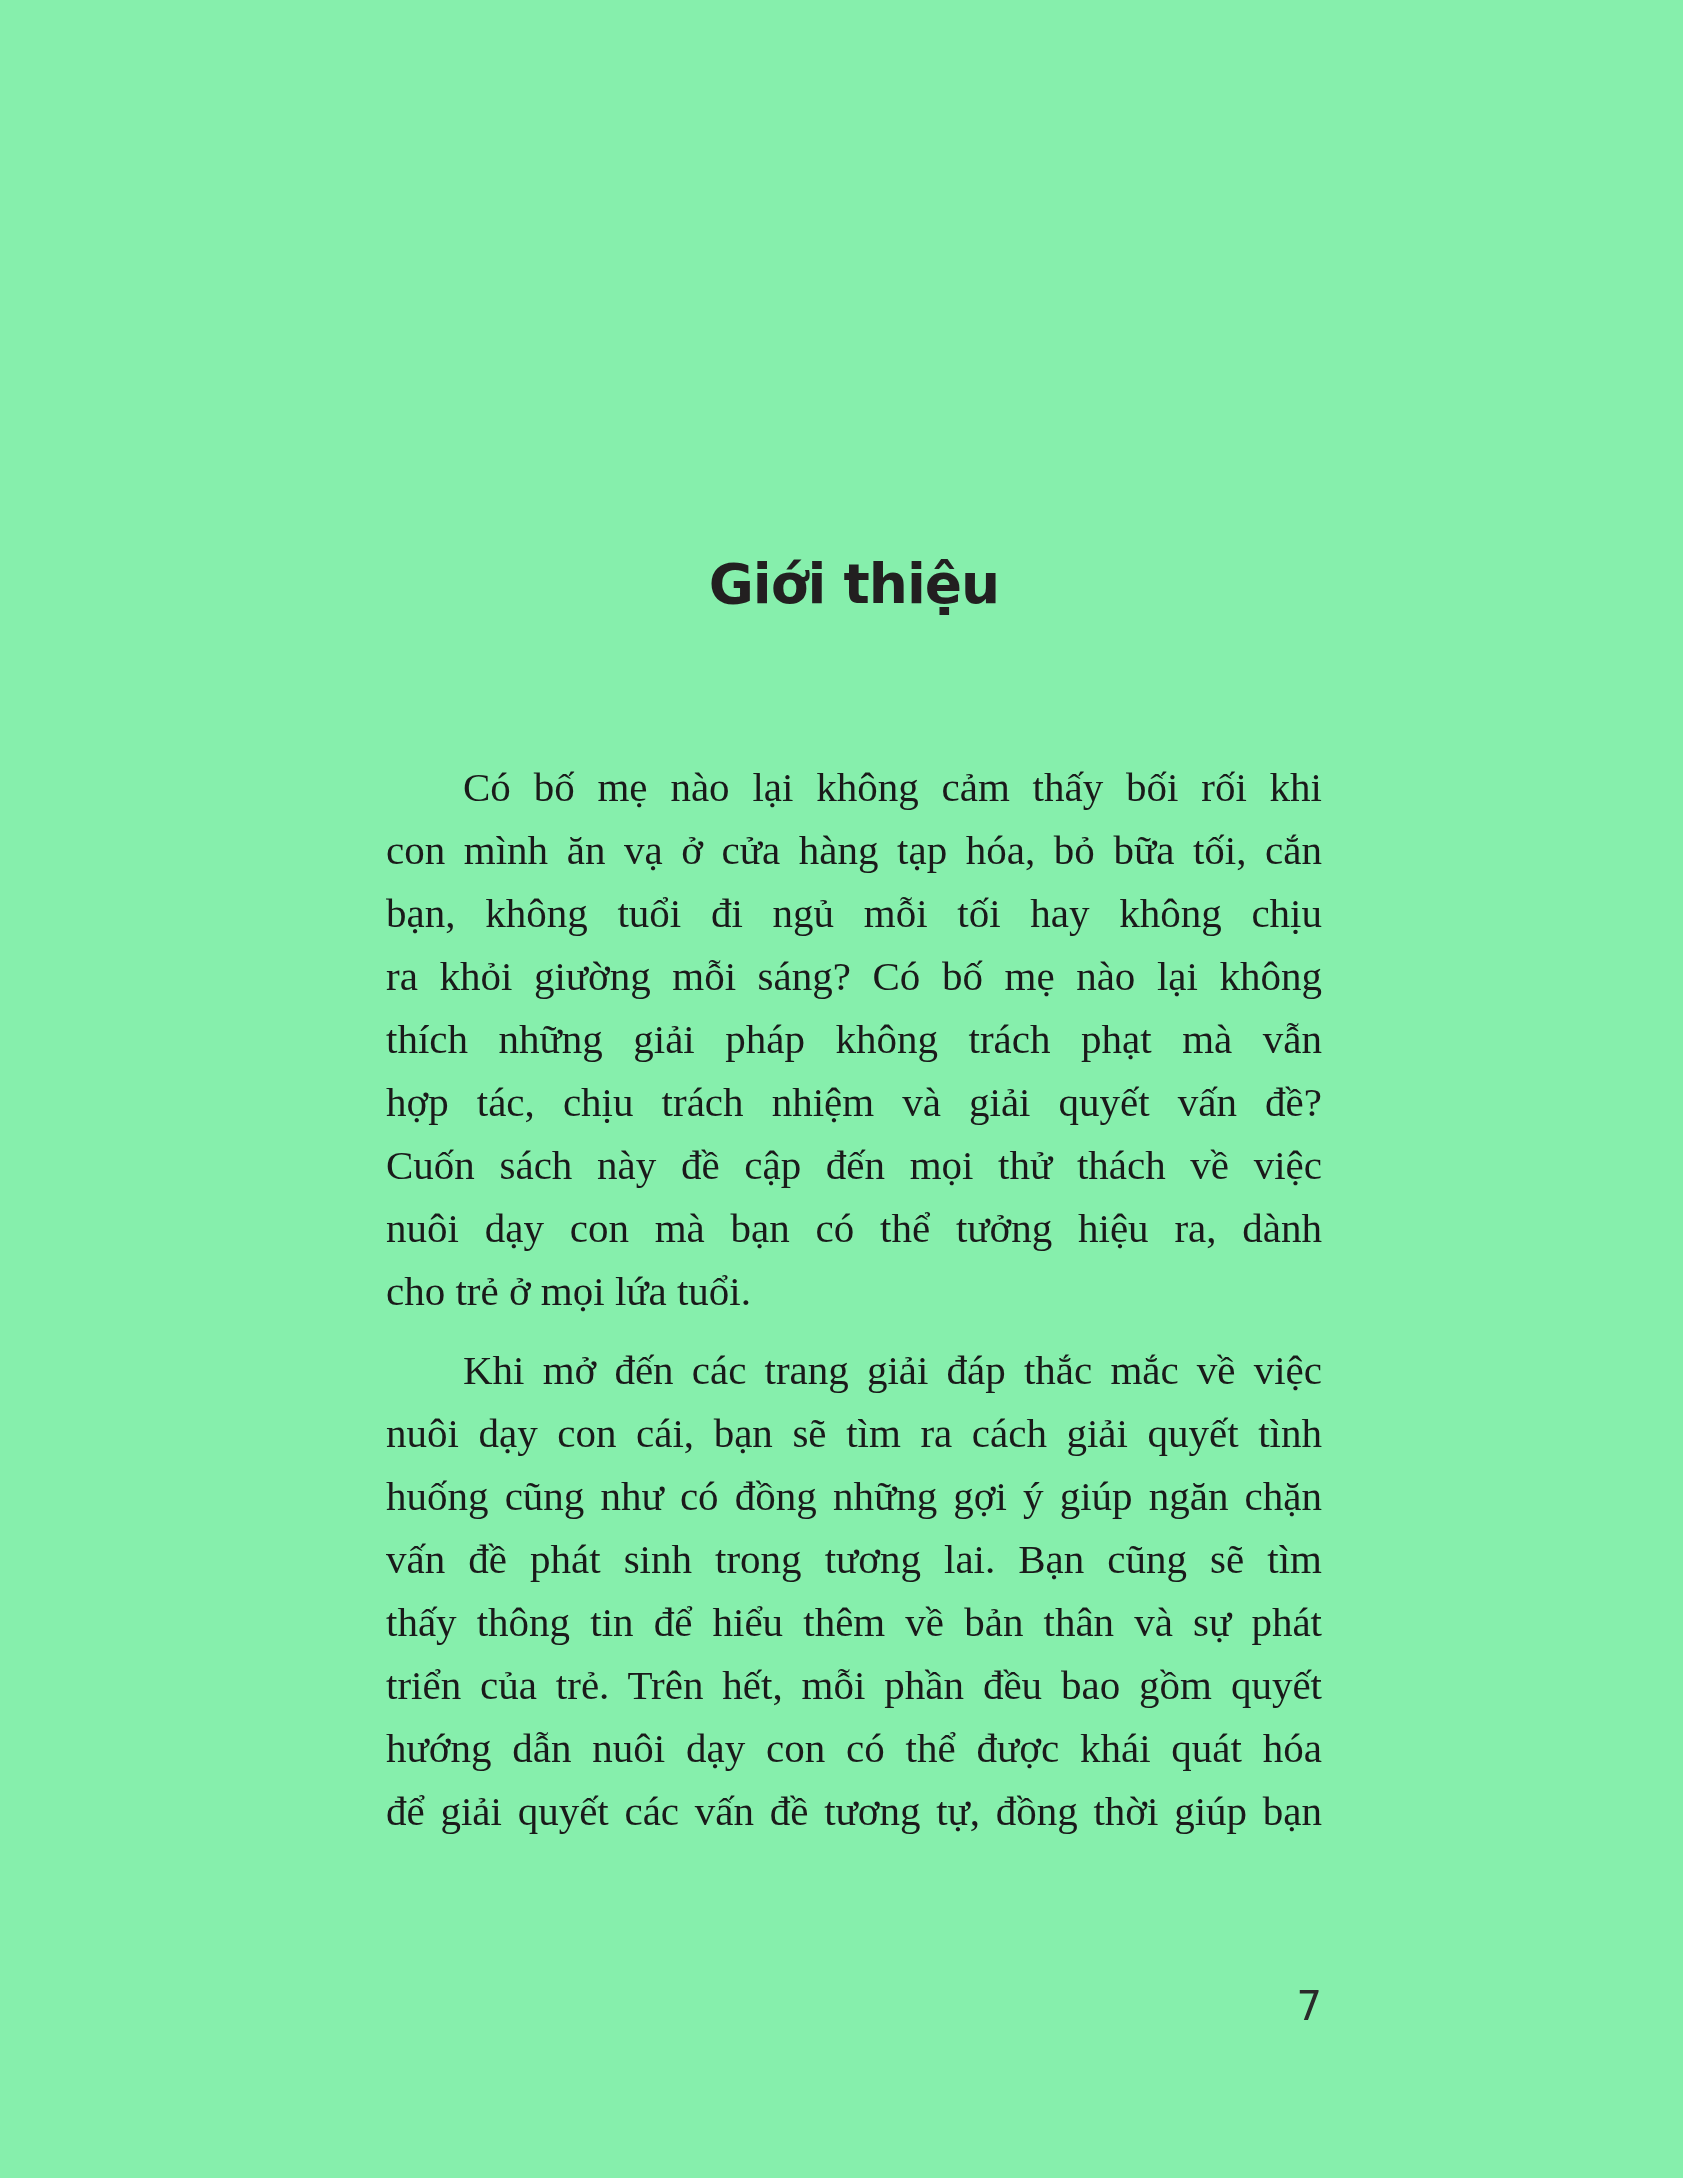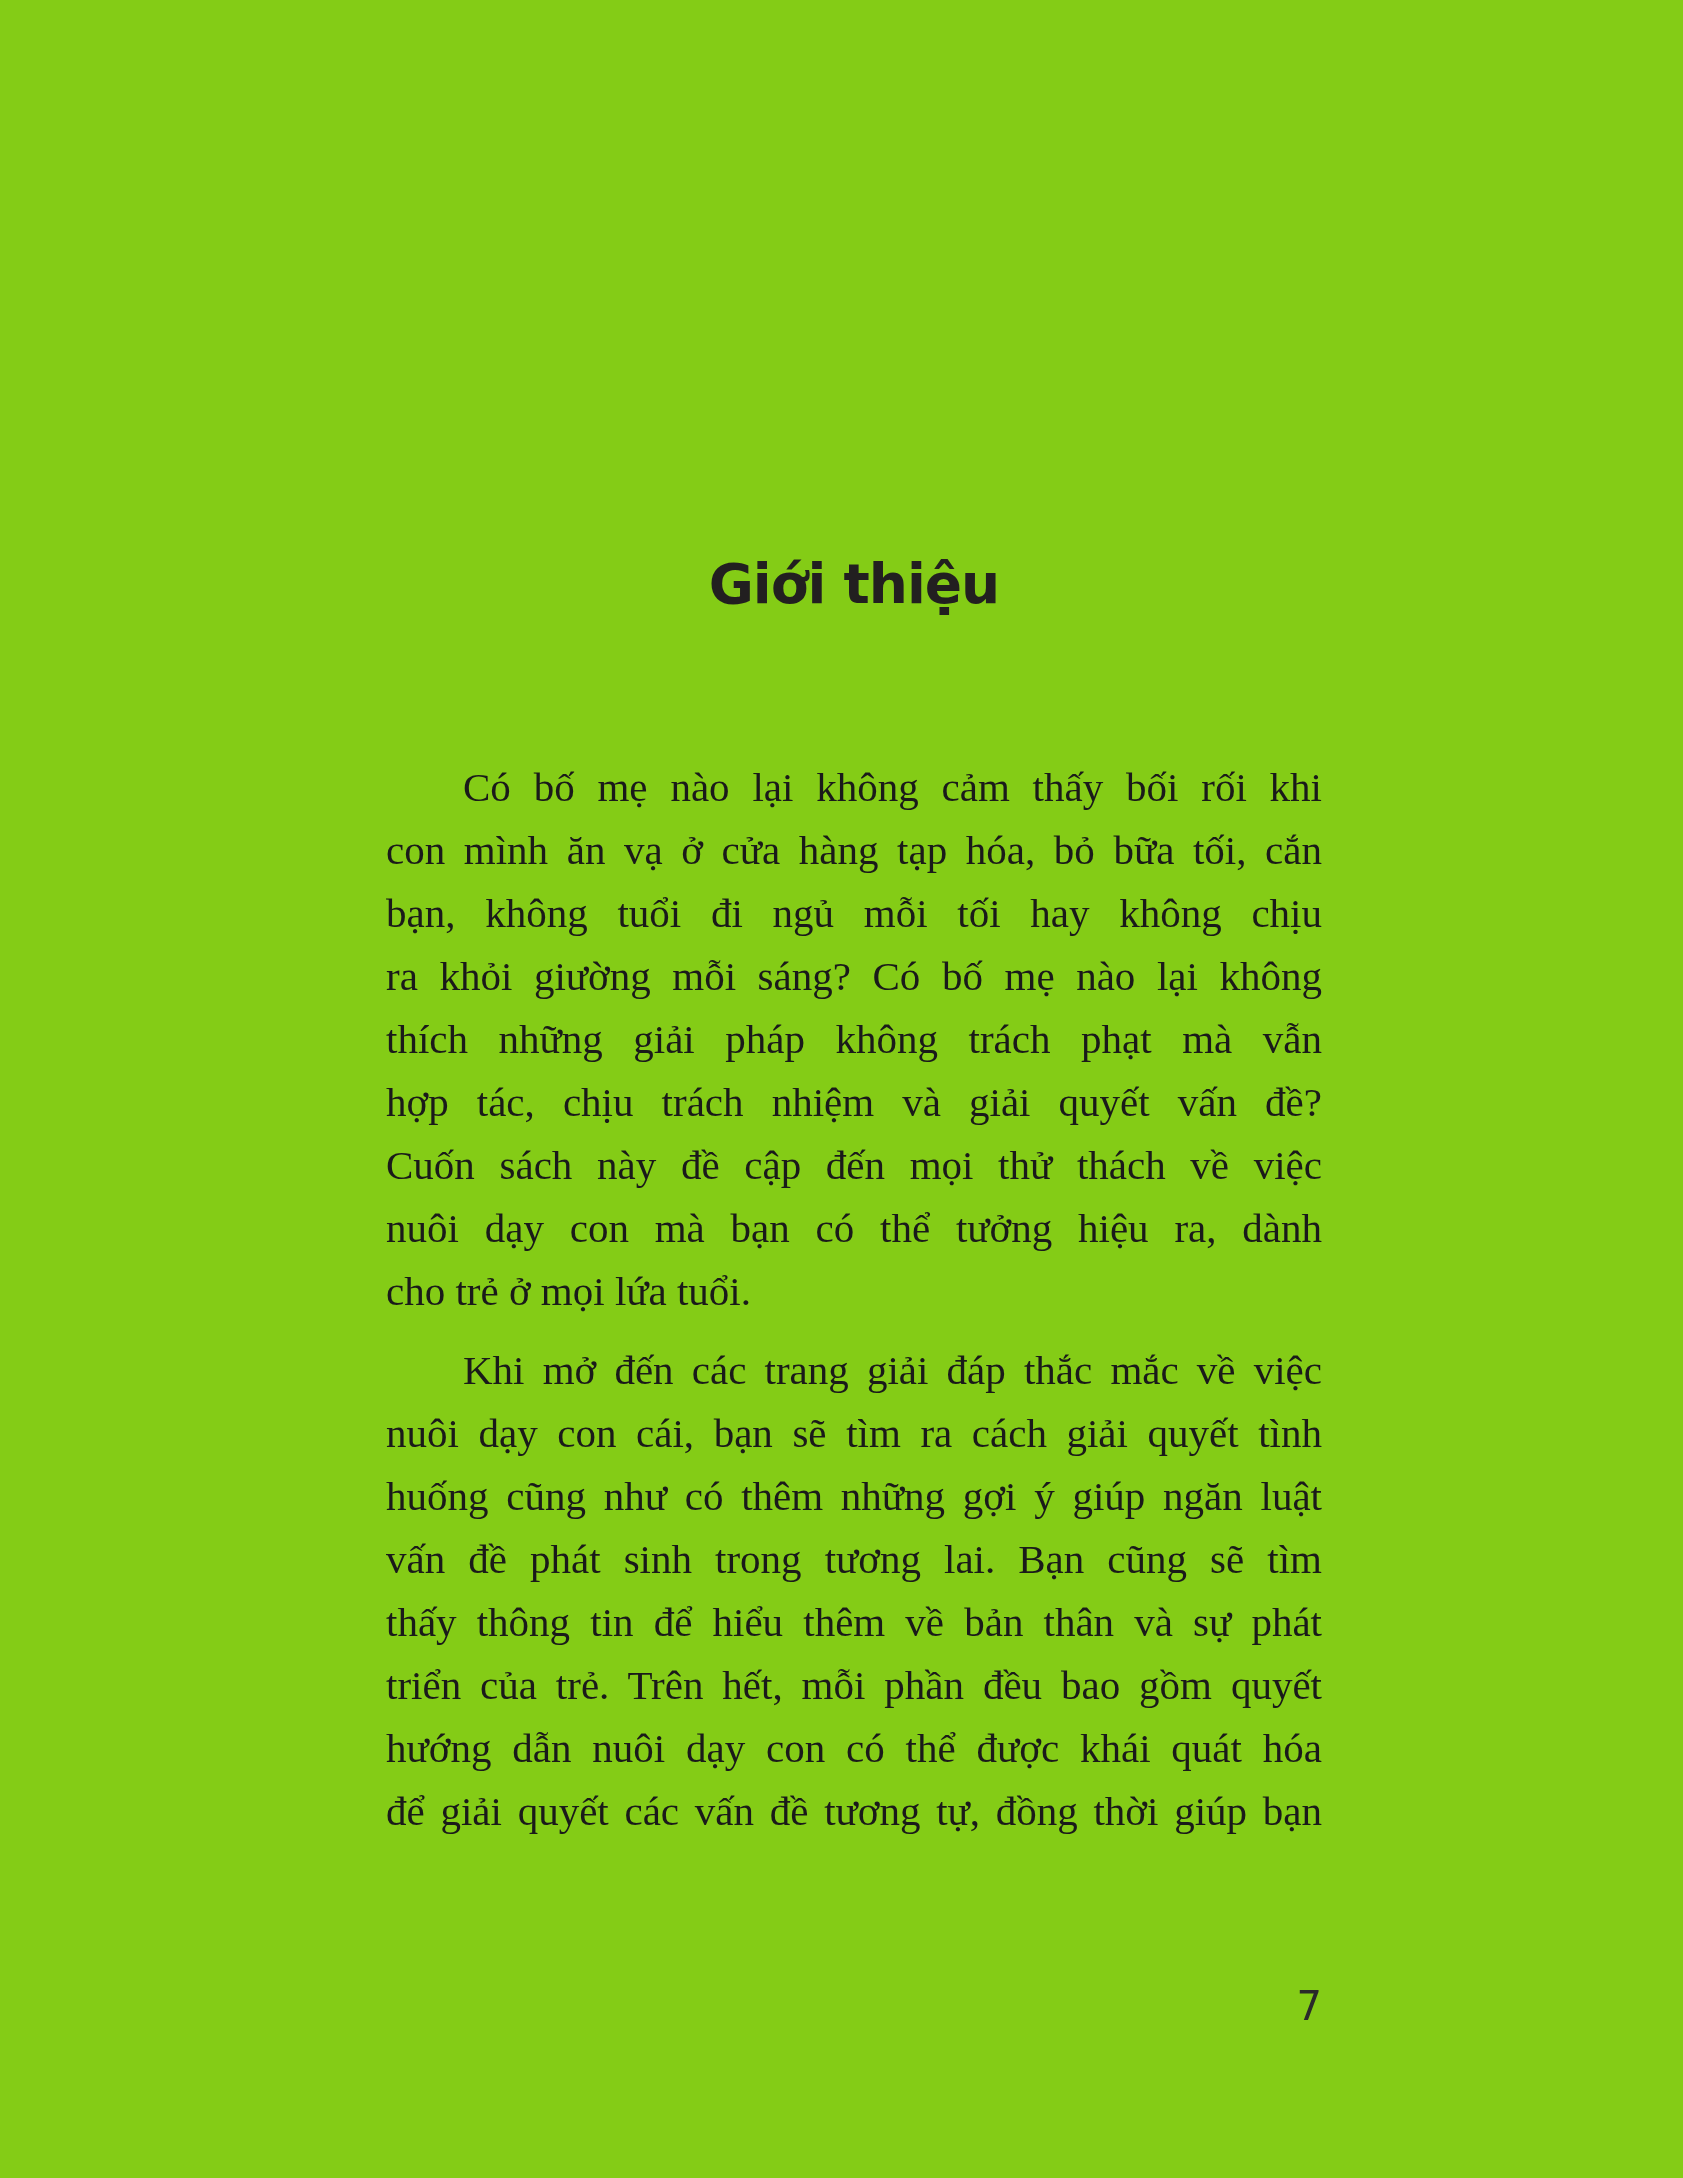--- a/index.html
+++ b/index.html
@@ -4,21 +4,21 @@
 <style>
   html, body {
     margin: 0;
     padding: 0;
     background: #ffffff;
   }
   .page {
     position: relative;
     width: 1683px;
     height: 2178px;
-    background: #84cc16;
+    background: #86efac;
     overflow: hidden;
     font-family: "Liberation Serif", serif;
   }
   .chapter-title {
     position: absolute;
     top: 554px;
     left: 386px;
     width: 936px;
     text-align: center;
     font-family: "DejaVu Sans", sans-serif;
@@ -74,21 +74,21 @@
         <div class="line">ra khỏi giường mỗi sáng? Có bố mẹ nào lại không</div>
         <div class="line">thích những giải pháp không trách phạt mà vẫn</div>
         <div class="line">hợp tác, chịu trách nhiệm và giải quyết vấn đề?</div>
         <div class="line">Cuốn sách này đề cập đến mọi thử thách về việc</div>
         <div class="line">nuôi dạy con mà bạn có thể tưởng hiệu ra, dành</div>
         <div class="line endline">cho trẻ ở mọi lứa tuổi.</div>
       </div>
       <div class="paragraph">
         <div class="line indent">Khi mở đến các trang giải đáp thắc mắc về việc</div>
         <div class="line">nuôi dạy con cái, bạn sẽ tìm ra cách giải quyết tình</div>
-        <div class="line">huống cũng như có thêm những gợi ý giúp ngăn luật</div>
+        <div class="line">huống cũng như có đồng những gợi ý giúp ngăn chặn</div>
         <div class="line">vấn đề phát sinh trong tương lai. Bạn cũng sẽ tìm</div>
         <div class="line">thấy thông tin để hiểu thêm về bản thân và sự phát</div>
         <div class="line">triển của trẻ. Trên hết, mỗi phần đều bao gồm quyết</div>
         <div class="line">hướng dẫn nuôi dạy con có thể được khái quát hóa</div>
         <div class="line">để giải quyết các vấn đề tương tự, đồng thời giúp bạn</div>
       </div>
     </div>
 
   <div class="page-number">7</div>
 </div>

